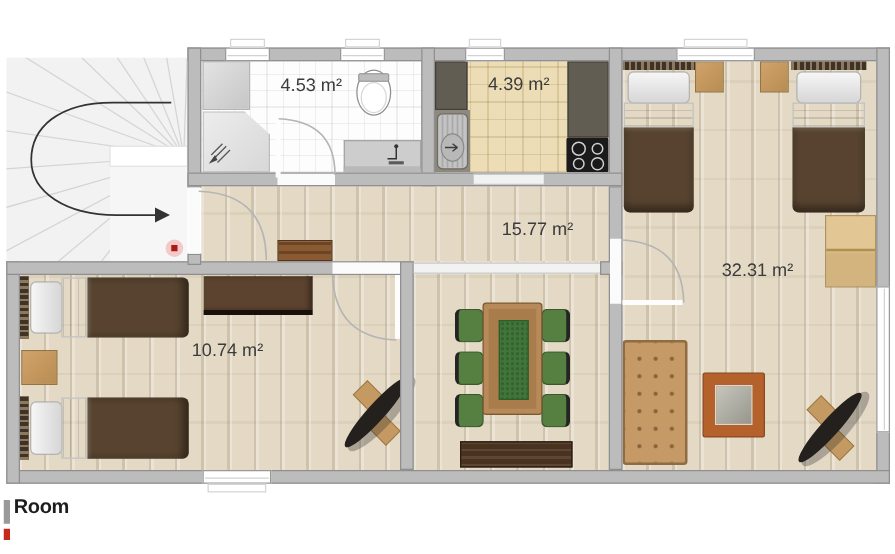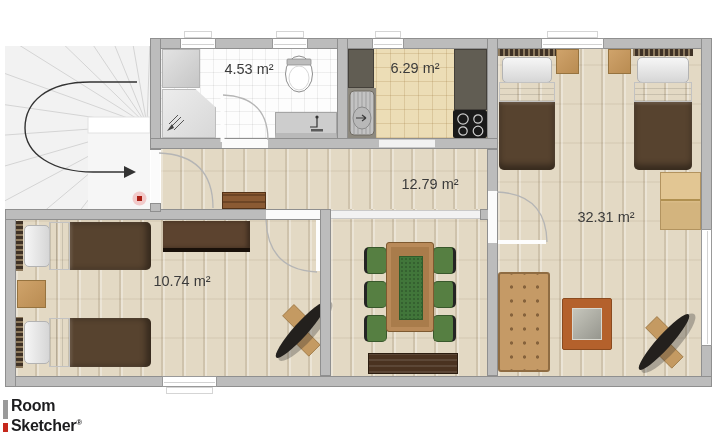--- a/index.html
+++ b/index.html
@@ -229,22 +229,22 @@
   <svg class="abs" style="left:265px;top:294px" width="72" height="72">
     <g transform="translate(36,36)">
       <rect x="-23" y="-13" width="22" height="16" fill="#c49a62" stroke="#9a7440" stroke-width=".8" transform="rotate(45)"></rect>
       <rect x="2" y="-3" width="22" height="16" fill="#c49a62" stroke="#9a7440" stroke-width=".8" transform="rotate(45)"></rect>
       <ellipse rx="39" ry="10" fill="rgba(40,40,40,.30)" transform="rotate(-48) translate(2,4)"></ellipse>
       <ellipse rx="37" ry="7" fill="#23201d" transform="rotate(-48)"></ellipse>
     </g>
   </svg>
 
   <div class="arealabel" style="left:249px;top:69px">4.53 m²</div>
-  <div class="arealabel" style="left:415px;top:68px">6.29 m²</div>
-  <div class="arealabel" style="left:430px;top:184px">12.79 m²</div>
+  <div class="arealabel" style="left:415px;top:68px">4.39 m²</div>
+  <div class="arealabel" style="left:430px;top:184px">15.77 m²</div>
   <div class="arealabel" style="left:606px;top:217px">32.31 m²</div>
   <div class="arealabel" style="left:182px;top:281px">10.74 m²</div>
 
   <div class="wall" style="left:150px;top:38px;width:562px;height:11px"></div>
   <div class="wall" style="left:701px;top:38px;width:11px;height:349px"></div>
   <div class="wall" style="left:5px;top:376px;width:707px;height:11px"></div>
   <div class="wall" style="left:5px;top:209px;width:11px;height:178px"></div>
   <div class="wall" style="left:5px;top:209px;width:326px;height:11px"></div>
   <div class="wall" style="left:150px;top:38px;width:11px;height:112px"></div>
   <div class="wall" style="left:150px;top:203px;width:11px;height:9px"></div>
@@ -281,16 +281,15 @@
     <line x1="318" y1="220" x2="318" y2="271" stroke="#fdfdfd" stroke-width="4"></line>
     <path d="M266,220 Q268,270 317,272" fill="none" stroke="#b5b5b5" stroke-width="1.3"></path>
     <line x1="498" y1="242" x2="546" y2="242" stroke="#fdfdfd" stroke-width="4"></line>
     <path d="M497,192 Q546,194 547,242" fill="none" stroke="#b5b5b5" stroke-width="1.3"></path>
   </svg>
 
   <div class="logo">
     <div class="bar"></div>
     <div class="reddot"></div>
     <div class="t1">Room</div>
-    <div class="t2"><span>Sketcher</span><sup>®</sup></div>
   </div>
 
 </div>
 
 </body></html>

